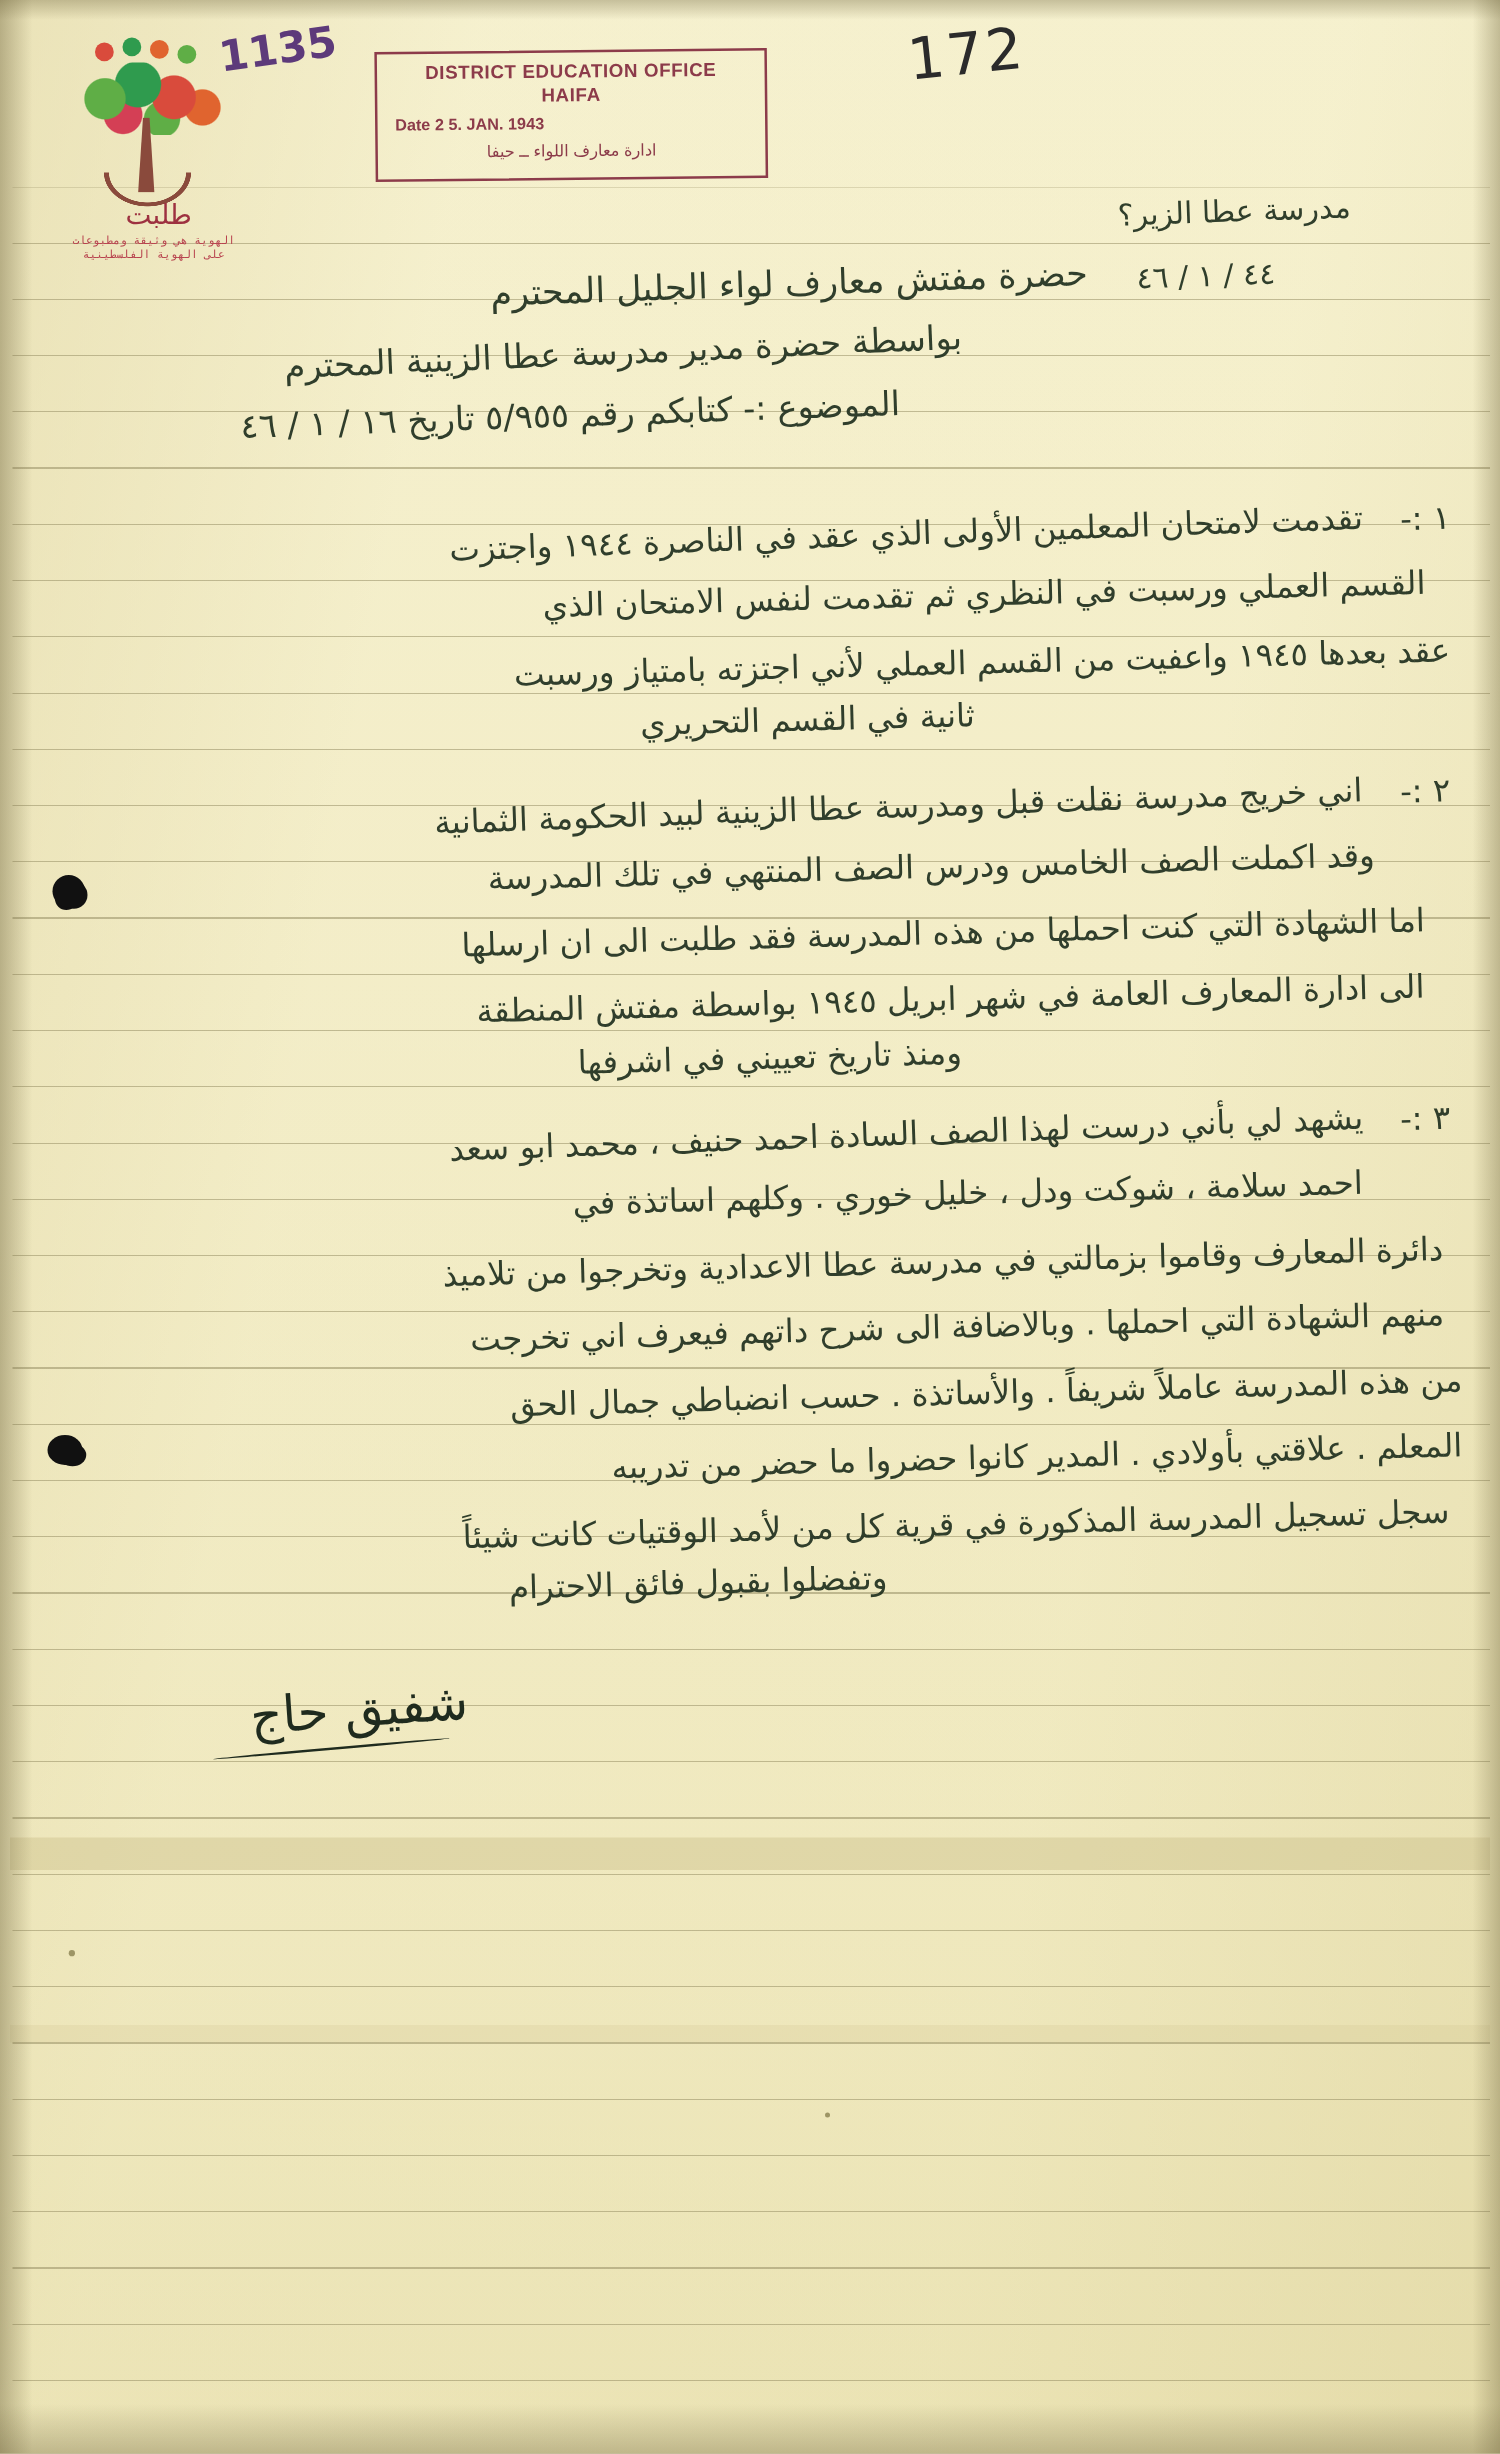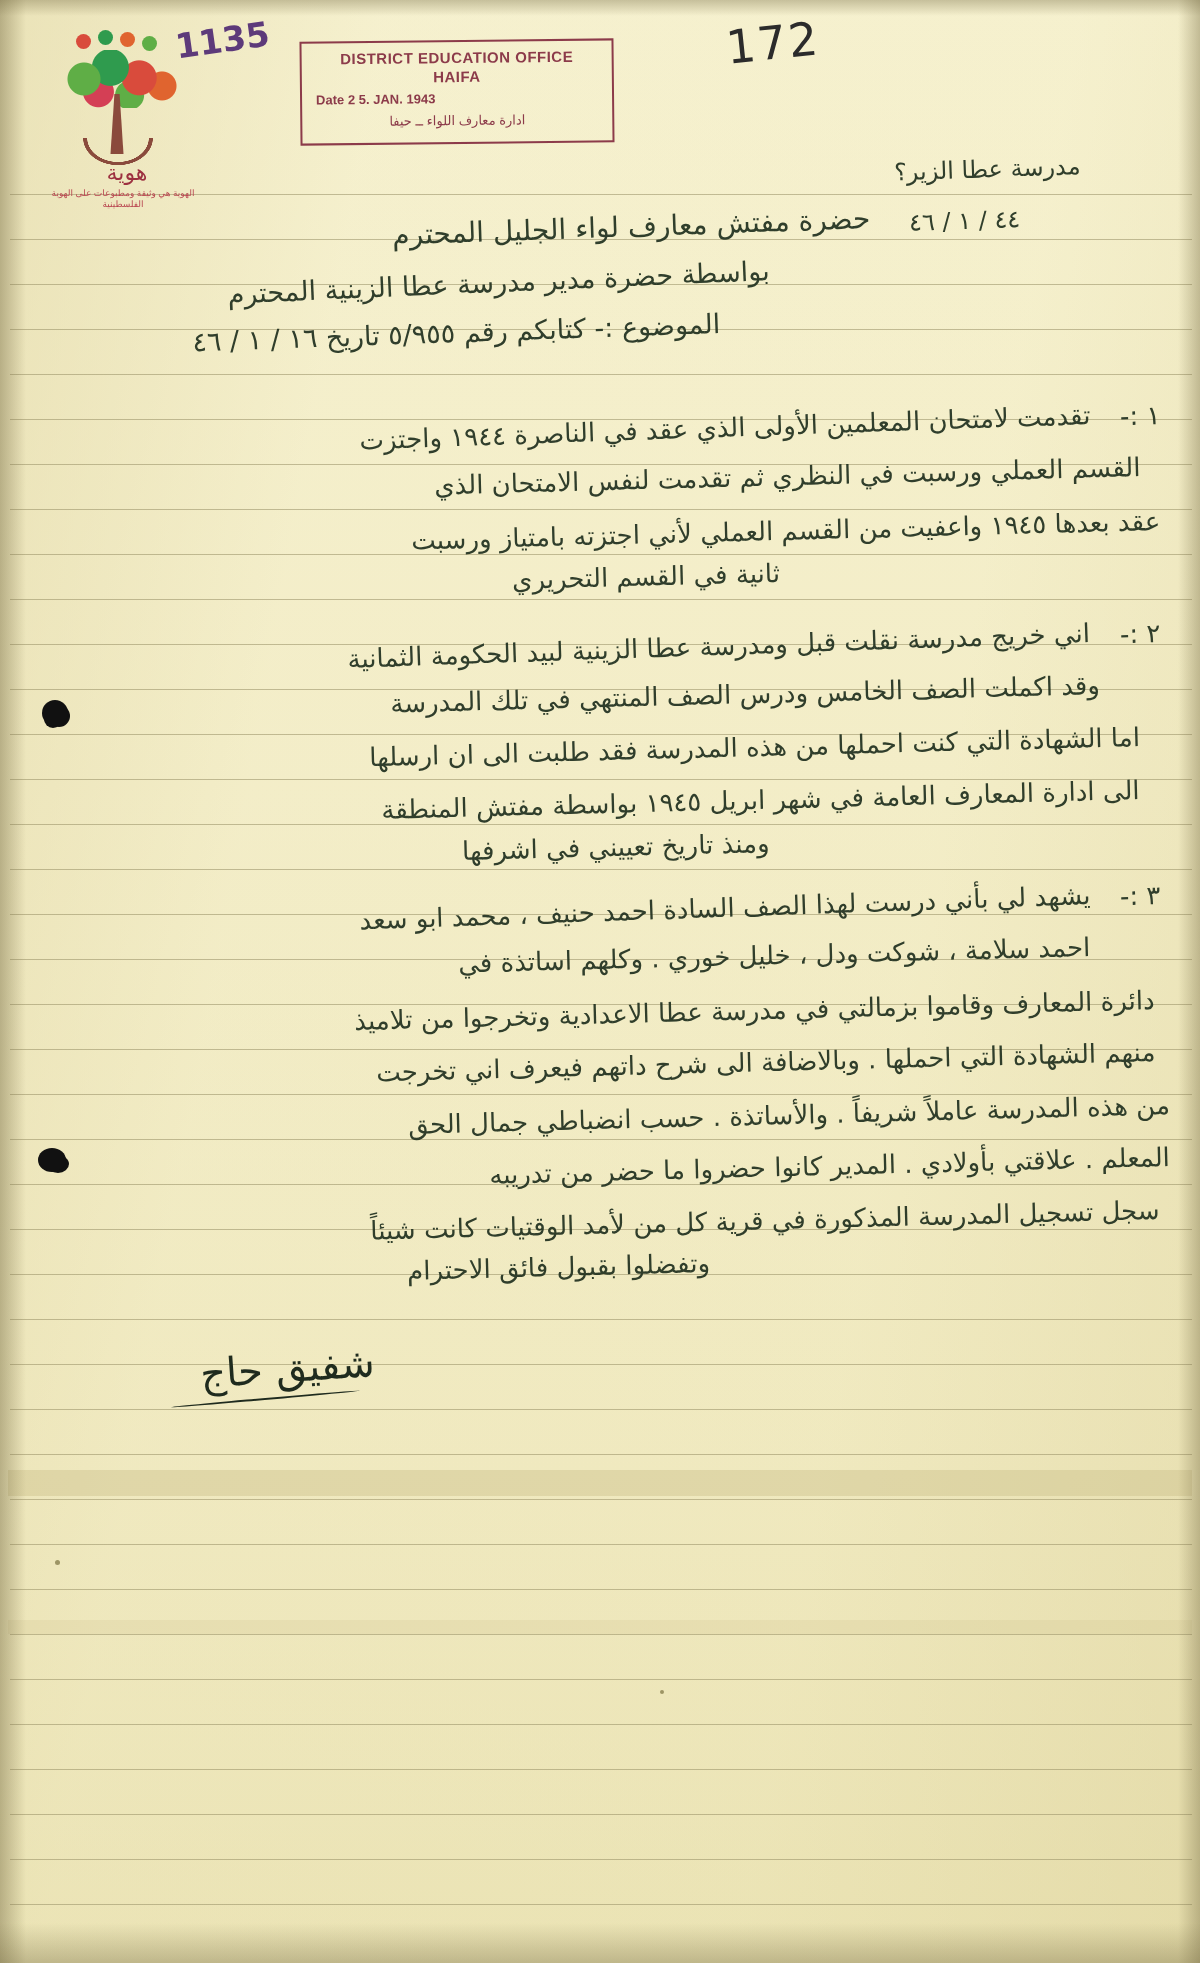--- a/index.html
+++ b/index.html
@@ -160,21 +160,21 @@
     font-family: "DejaVu Sans", sans-serif;
     direction: rtl;
   }
   .logo .arabic-sub {
     position: absolute; left: -4px; top: 160px; width: 150px;
     text-align: center;
     color: #b8444f;
     font-size: 9px;
     line-height: 11px;
     direction: rtl;
-    font-family: Liberation Sans, sans-serif;
+    font-family: Liberation Mono, monospace;
   }
 
   
   .blot {
     position: absolute;
     background: #111;
     border-radius: 50%;
   }
   .blot.b1 { left: 42px; top: 700px; width: 26px; height: 26px;
     box-shadow: 4px 3px 0 -2px #111, -2px 6px 0 -4px #111; }
@@ -222,21 +222,21 @@
   <div class="logo">
     <div class="crown"></div>
     <div class="dots">
       <div class="dot" style="left:6px;  top:0;  background:#d94b3c;"></div>
       <div class="dot" style="left:28px; top:-4px;background:#2f9b4e;"></div>
       <div class="dot" style="left:50px; top:-2px;background:#e0642f;"></div>
       <div class="dot" style="left:72px; top:2px; background:#5fae46;"></div>
     </div>
     <div class="trunk"></div>
     <div class="roots"></div>
-    <div class="huwiya">هوية</div>
+    <div class="huwiya">طلبت</div>
     <div class="arabic-sub">الهوية هي وثيقة ومطبوعات على الهوية الفلسطينية</div>
   </div>
 
   <div class="stamp">
     <div class="s-line s1">DISTRICT EDUCATION OFFICE</div>
     <div class="s-line s2">HAIFA</div>
     <div class="s3">
       <span>Date</span>
       <span>2 5. JAN. 1943</span>
     </div>

